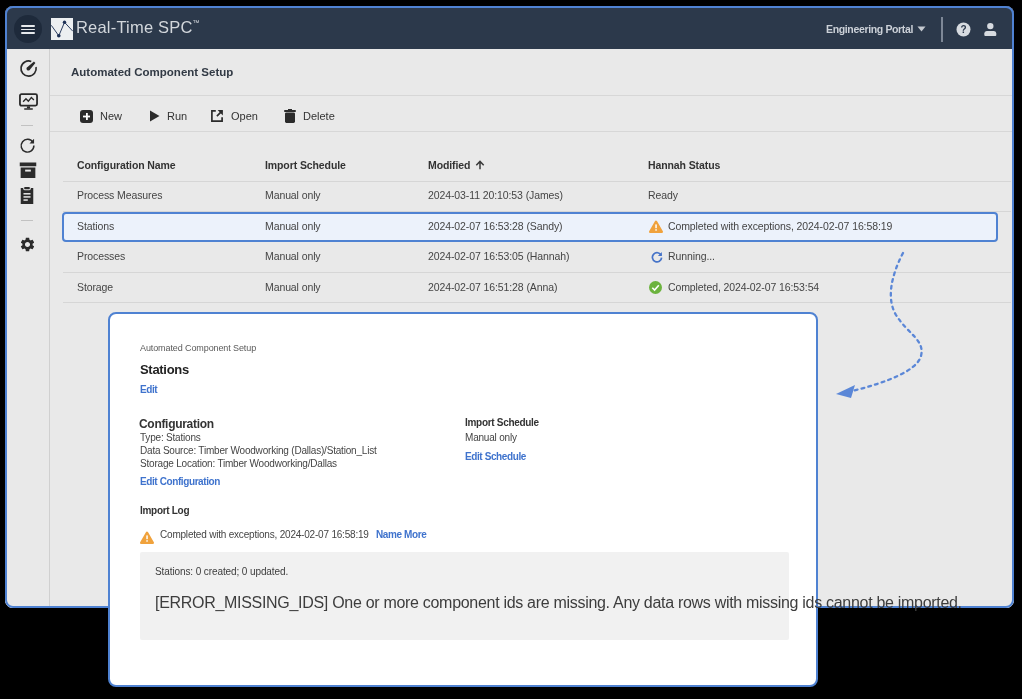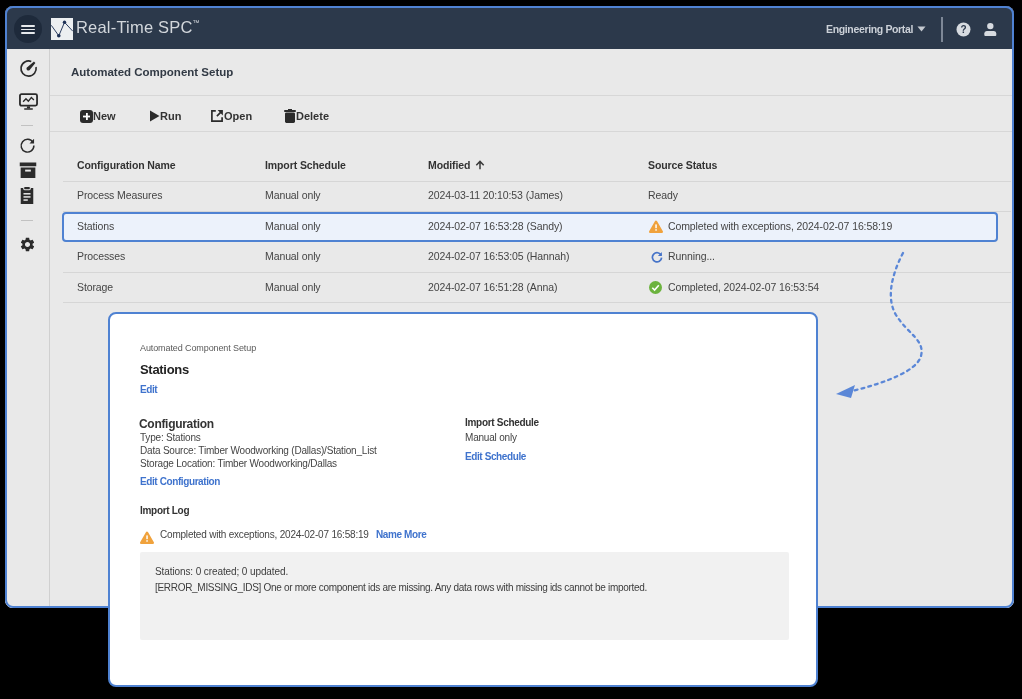--- a/index.html
+++ b/index.html
@@ -13,21 +13,21 @@
   .brand { position:absolute; left:71px; top:12px; font-size:16.5px; color:#d3d7dc; letter-spacing:.2px; }
   .brand sup { font-size:7px; vertical-align:8px; }
   .portal { position:absolute; left:821px; top:16.5px; font-size:10.5px; letter-spacing:-0.35px; font-weight:bold; color:#ccd1d8; }
   .tdiv { position:absolute; left:936px; top:11px; width:2px; height:25px; background:#7e8897; }
   .sidebar { position:absolute; left:0; top:43px; width:45px; height:559px; background:#e9e9e9; border-right:1px solid #d0d0d0; }
   .sidebar svg { position:absolute; left:14px; }
   .sdiv { position:absolute; left:16px; width:12px; height:1px; background:#c2c2c2; }
   .titlebar { position:absolute; left:45px; top:43px; width:964px; height:47px; background:#e9e9e9; border-bottom:1px solid #d7d7d7; }
   .titlebar h1 { position:absolute; left:21px; top:17px; font-size:11.5px; color:#323a45; font-weight:bold; }
   .toolbar { position:absolute; left:45px; top:90px; width:964px; height:36px; background:#e9e9e9; border-bottom:1px solid #d7d7d7; }
-  .tbtn { position:absolute; top:2px; height:36px; display:flex; align-items:center; font-size:11px; color:#333;font-weight:bold; }
+  .tbtn { position:absolute; top:2px; height:36px; display:flex; align-items:center; gap:7px; font-size:11px; color:#333; }
   .content { position:absolute; left:45px; top:126px; width:964px; height:476px; background:#e9e9e9; }
   .cell { position:absolute; font-size:10.5px; letter-spacing:-0.1px; color:#454545; white-space:nowrap; }
   .hcell { font-weight:bold; color:#333; }
   .sep { position:absolute; left:13px; width:948px; height:1px; background:#d6d6d6; }
   .selrow { position:absolute; left:12px; top:80px; width:936px; height:30px; background:#ecf2fb; border:2px solid #4f82d2; border-radius:4px; }
   .sicon { position:absolute; }
   .popup { position:absolute; left:108px; top:312px; width:710px; height:375px; background:#fff; border:2px solid #4f82d2; border-radius:8px; z-index:20; }
   .popup .t { position:absolute; white-space:nowrap; }
   .lnk { color:#3f73cd; font-weight:bold; letter-spacing:-0.4px !important; }
   .logbox { position:absolute; left:30px; top:238px; width:649px; height:88px; background:#f1f1f1; border-radius:2px; }
@@ -135,21 +135,21 @@
         <span>Delete</span>
       </div>
     </div>
 
     <div class="content">
       <div class="cell hcell" style="left:27px; top:27px">Configuration Name</div>
       <div class="cell hcell" style="left:215px; top:27px">Import Schedule</div>
       <div class="cell hcell" style="left:378px; top:27px">Modified <svg style="vertical-align:-1px;margin-left:2px" width="10" height="10" viewBox="0 0 10 10">
           <path d="M5,9.2 V1.8 M1.3,5.2 L5,1.4 L8.7,5.2" stroke="#3a3a3a" stroke-width="1.5" fill="none"></path>
         </svg></div>
-      <div class="cell hcell" style="left:598px; top:27px">Source Status</div>
+      <div class="cell hcell" style="left:598px; top:27px">Hannah Status</div>
       <div class="sep" style="top:49px"></div>
 
       <div class="cell" style="left:27px; top:57px">Process Measures</div>
       <div class="cell" style="left:215px; top:57px">Manual only</div>
       <div class="cell" style="left:378px; top:57px">2024-03-11 20:10:53 (James)</div>
       <div class="cell" style="left:598px; top:57px">Ready</div>
       <div class="sep" style="top:79px"></div>
 
       <div class="selrow"></div>
       <div class="cell" style="left:27px; top:88px">Stations</div>
@@ -208,16 +208,16 @@
     <svg class="t" style="left:30px; top:217px" width="14" height="13" viewBox="0 0 14 13">
       <path d="M7,1.6 L12.9,11.9 H1.1 Z" fill="#f0a23c" stroke="#f0a23c" stroke-width="2.2" stroke-linejoin="round"></path>
       <rect x="6.3" y="4.4" width="1.5" height="3.8" fill="#fff"></rect>
       <rect x="6.3" y="9.2" width="1.5" height="1.5" fill="#fff"></rect>
     </svg>
     <div class="t" style="left:50px; top:215px; font-size:10px; letter-spacing:-0.2px; color:#454545;">Completed with exceptions, 2024-02-07 16:58:19</div>
     <div class="t lnk" style="left:266px; top:215px; font-size:10px;">Name More</div>
 
     <div class="logbox"></div>
     <div class="t" style="left:45px; top:252px; font-size:10px; letter-spacing:-0.1px; color:#3d3d3d;">Stations: 0 created; 0 updated.</div>
-    <div class="t" style="left:45px; top:268px; font-size:10px; letter-spacing:-0.3px; color:#3d3d3d;">[ERROR_MISSING_IDS] One or more component ids are missing. Any data rows with missing ids cannot be imported.</div>
+    <div class="t" style="left:45px; top:280px; font-size:16px; letter-spacing:-0.3px; color:#3d3d3d;">[ERROR_MISSING_IDS] One or more component ids are missing. Any data rows with missing ids cannot be imported.</div>
   </div>
 
   <div class="appborder"></div>
 
 </body></html>

